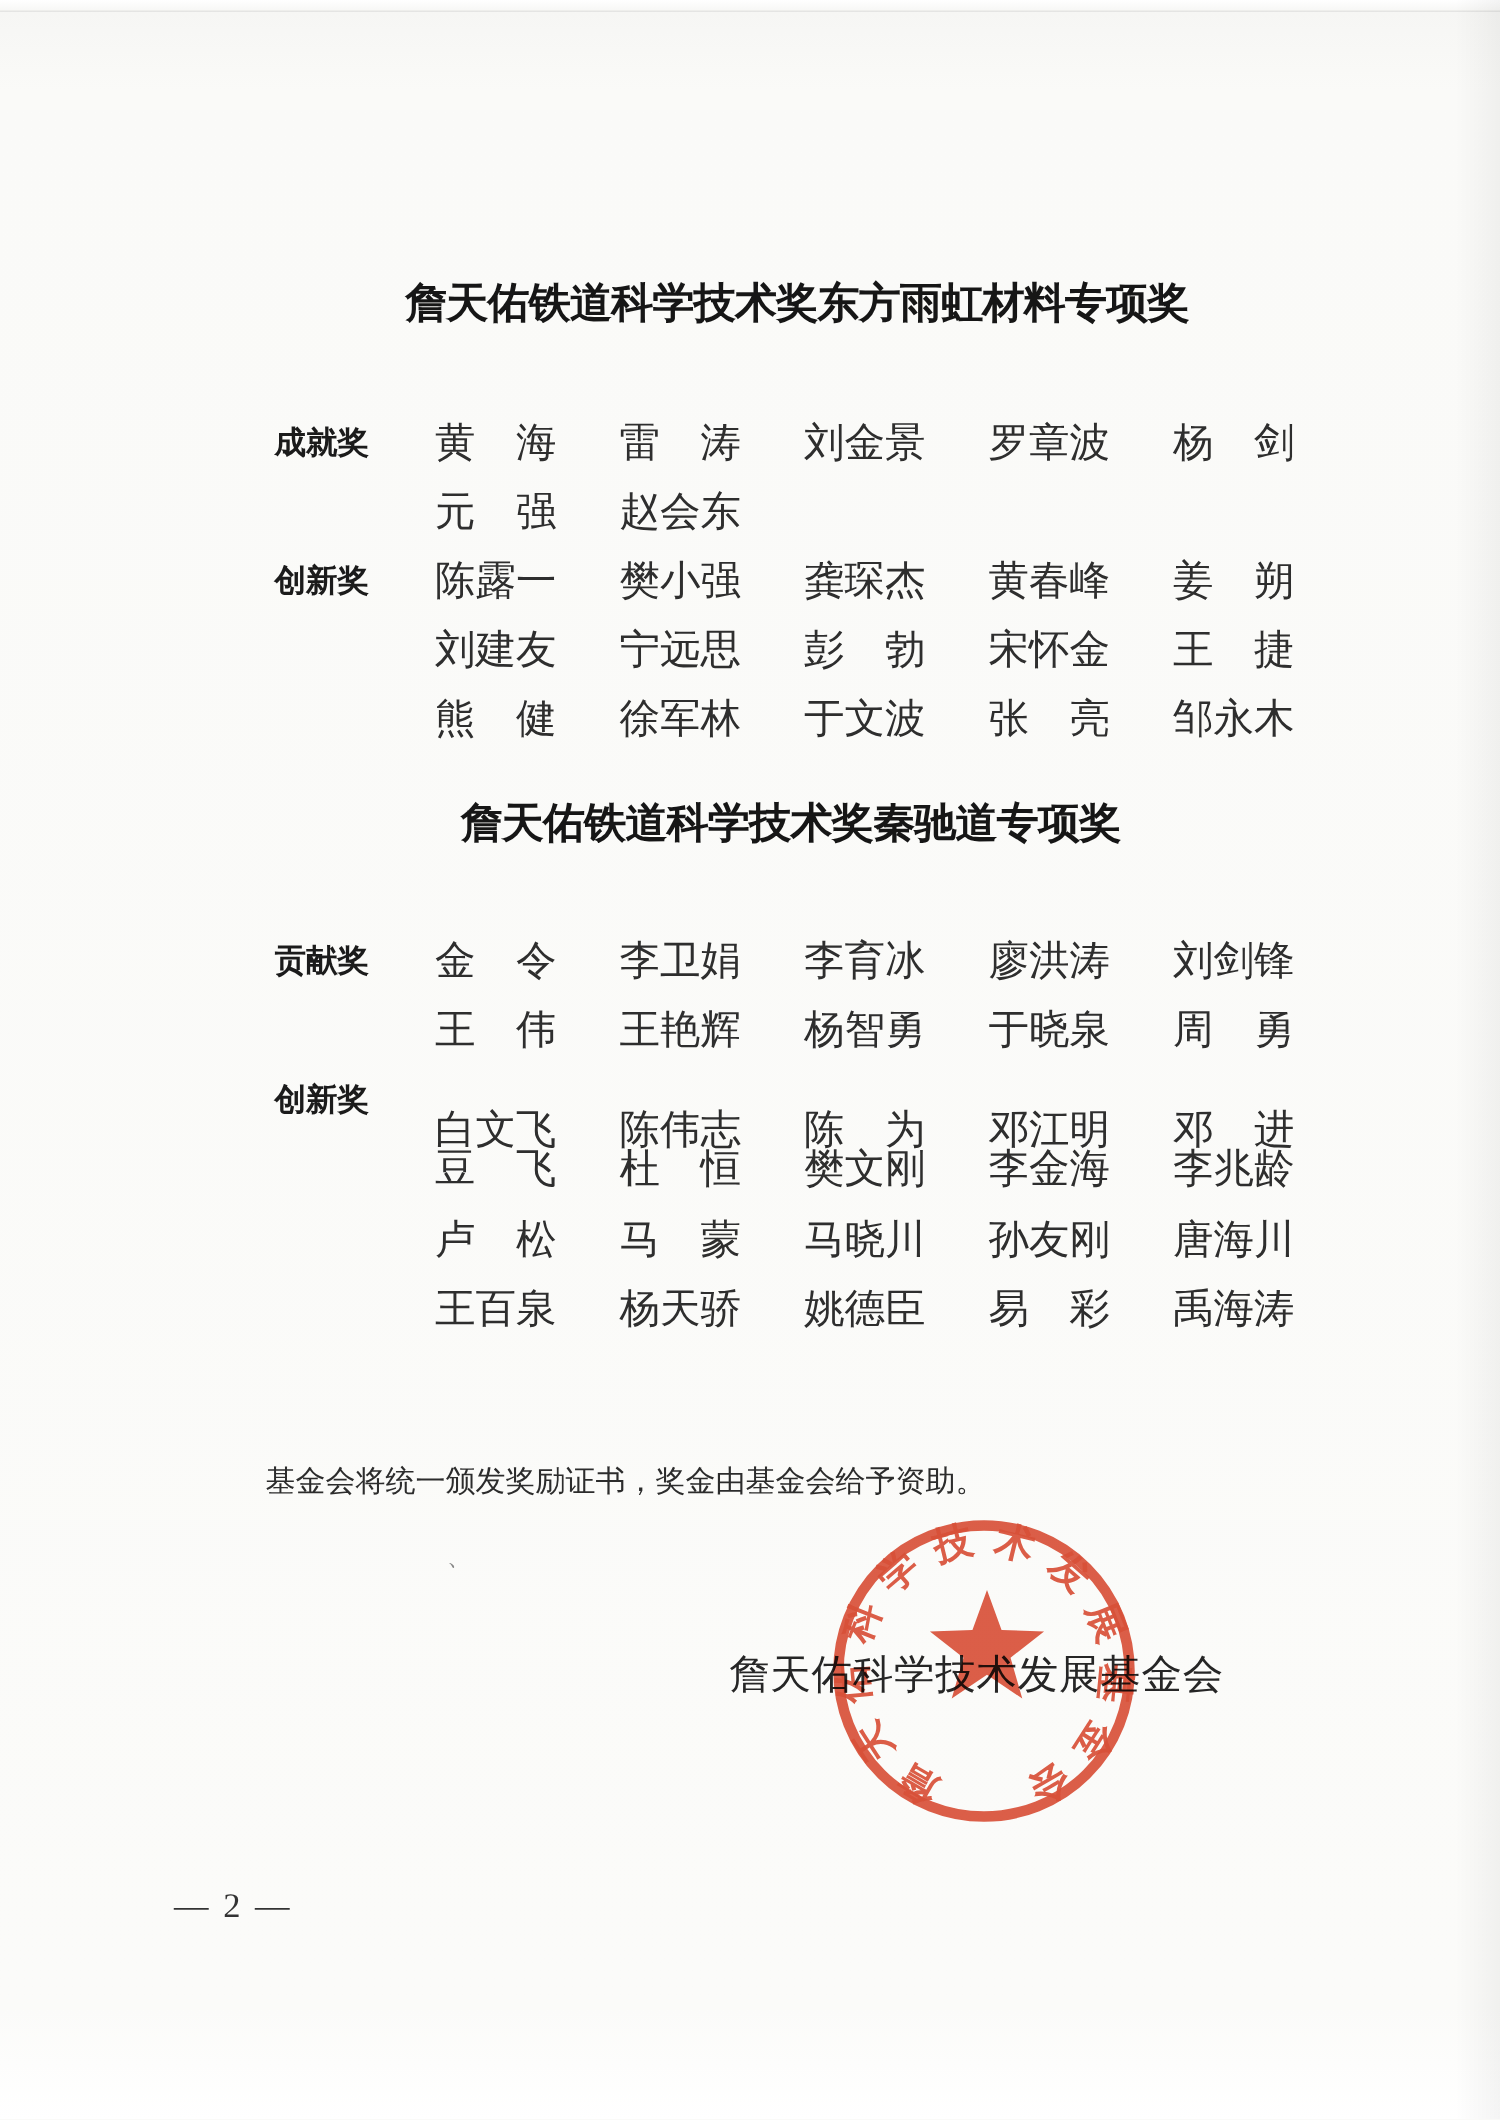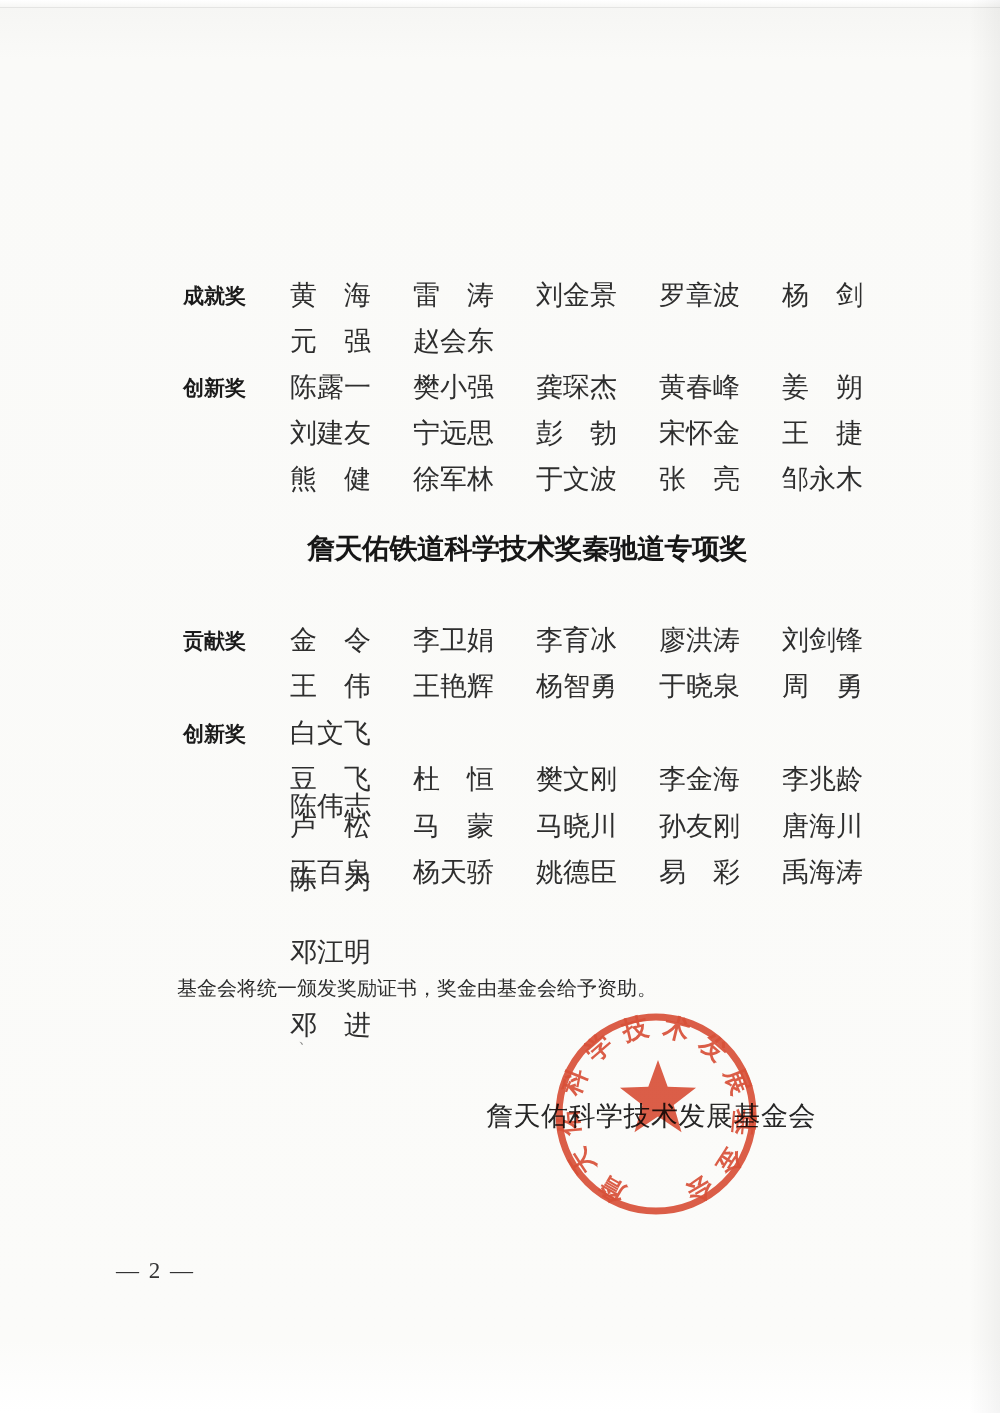--- a/index.html
+++ b/index.html
@@ -67,20 +67,21 @@
   .stamp{
     position:absolute;left:546px;top:1002px;width:220px;height:220px;
     mix-blend-mode:multiply;opacity:.93;
   }
 </style>
 </head>
 <body>
 
 <div class="page">
 
+  <div class="doc-title" style="left:270px;top:186px">詹天佑铁道科学技术奖东方雨虹材料专项奖</div>
 
   <div class="doc-title" style="left:307px;top:533px">詹天佑铁道科学技术奖秦驰道专项奖</div>
 
   <div id="rows-container">
       <div class="group-label" style="top: 280px;">成就奖</div>
       <div class="name-row" style="top: 280px;">
         <span class="name">黄　海</span>
         <span class="name">雷　涛</span>
         <span class="name">刘金景</span>
         <span class="name">罗章波</span>
@@ -121,21 +122,21 @@
         <span class="name">刘剑锋</span>
       </div>
       <div class="name-row" style="top: 671px;">
         <span class="name">王　伟</span>
         <span class="name">王艳辉</span>
         <span class="name">杨智勇</span>
         <span class="name">于晓泉</span>
         <span class="name">周　勇</span>
       </div>
       <div class="group-label" style="top: 718px;">创新奖</div>
-      <div class="name-row" style="top: 718px; flex-direction: column;">
+      <div class="name-row" style="top: 738px;">
         <span class="name">白文飞</span>
         <span class="name">陈伟志</span>
         <span class="name">陈　为</span>
         <span class="name">邓江明</span>
         <span class="name">邓　进</span>
       </div>
       <div class="name-row" style="top: 764px;">
         <span class="name">豆　飞</span>
         <span class="name">杜　恒</span>
         <span class="name">樊文刚</span>

